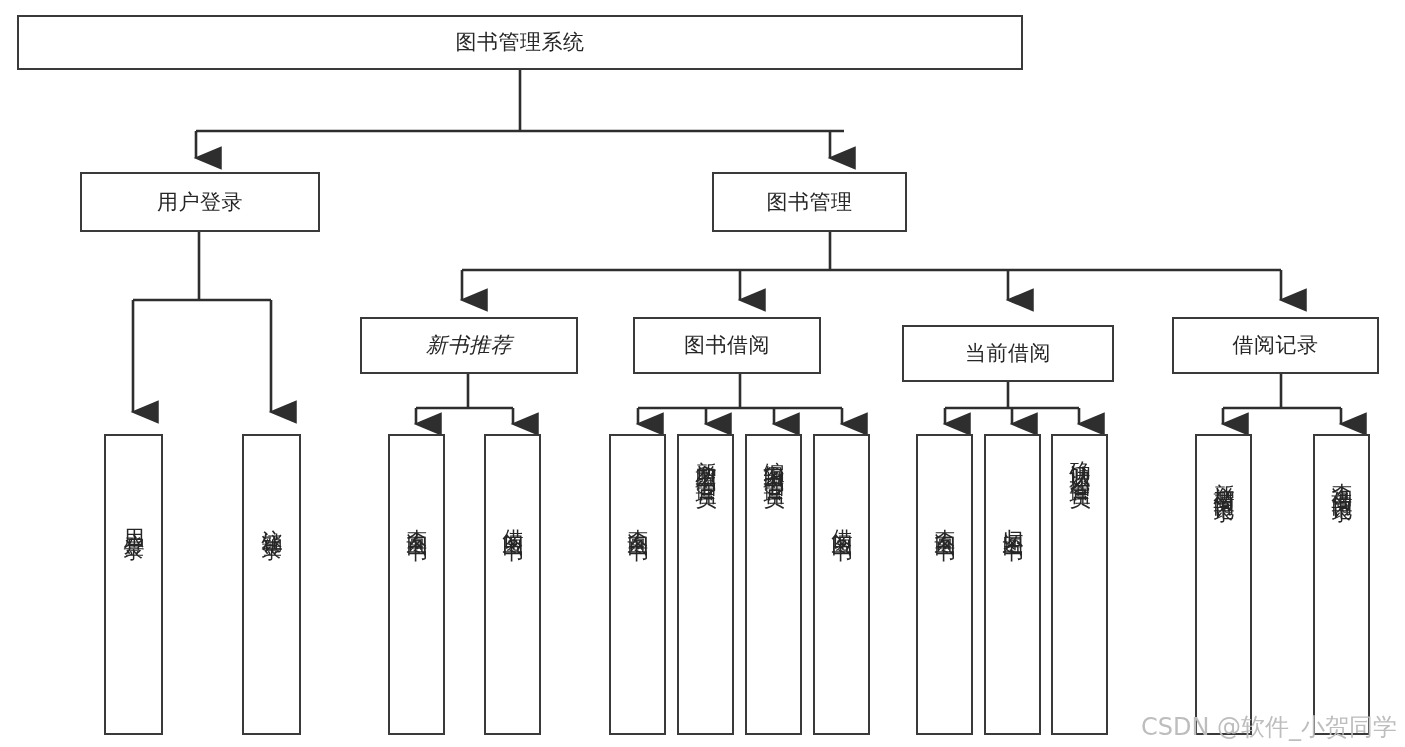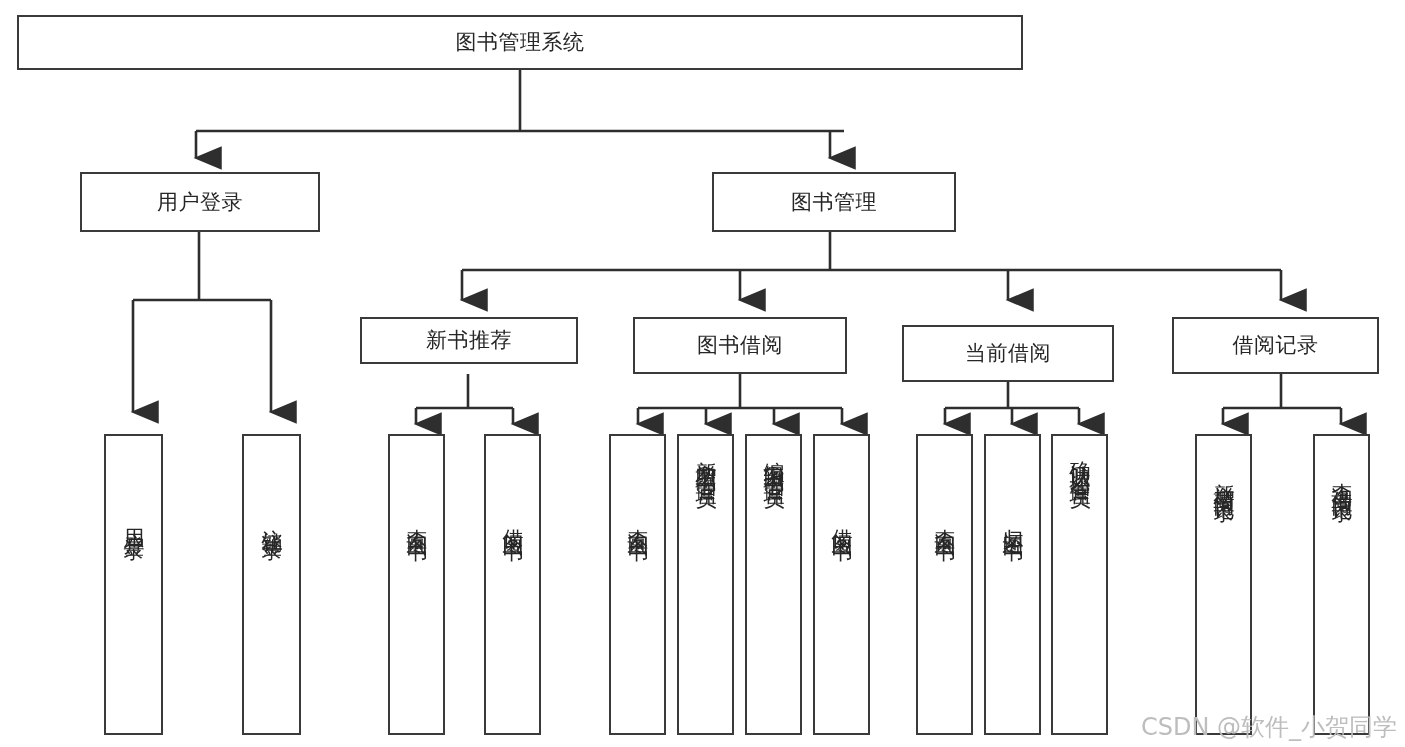--- a/index.html
+++ b/index.html
@@ -133,28 +133,28 @@
     </g>
   </svg>
 
   <div class="node horiz root" style="left:17px; top:15px; width:1006px; height:55px;">
     <span class="label">图书管理系统</span>
   </div>
 
   <div class="node horiz" style="left:80px; top:172px; width:240px; height:60px;">
     <span class="label">用户登录</span>
   </div>
-  <div class="node horiz" style="left:712px; top:172px; width:244px; height:60px;">
+  <div class="node horiz" style="left:712px; top:172px; width:195px; height:60px;">
     <span class="label">图书管理</span>
   </div>
 
-  <div class="node horiz" style="left:360px; top:317px; width:218px; height:47px;">
+  <div class="node horiz" style="left:360px; top:317px; width:218px; height:57px;font-style:italic;">
     <span class="label">新书推荐</span>
   </div>
-  <div class="node horiz" style="left:633px; top:317px; width:214px; height:57px;">
+  <div class="node horiz" style="left:633px; top:317px; width:188px; height:57px;">
     <span class="label">图书借阅</span>
   </div>
   <div class="node horiz" style="left:902px; top:317px; width:212px; height:57px;margin-top:8px;">
     <span class="label">当前借阅</span>
   </div>
   <div class="node horiz" style="left:1172px; top:317px; width:207px; height:57px;">
     <span class="label">借阅记录</span>
   </div>
 
   <div class="node vert mid" style="left:104px; top:434px; width:59px; height:301px;">

